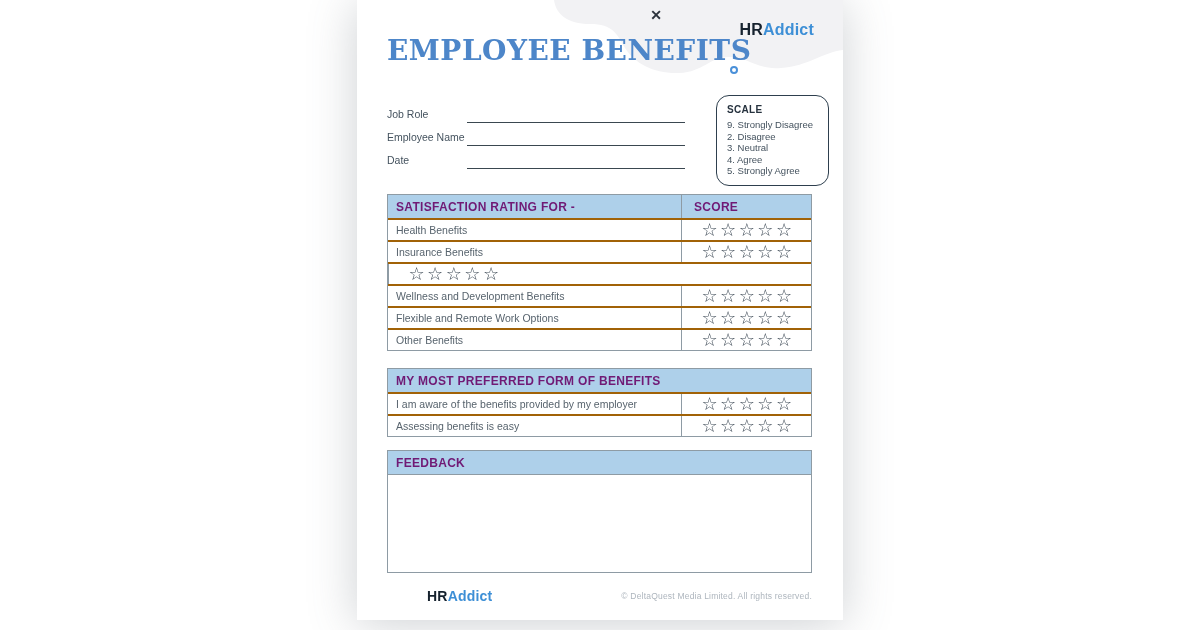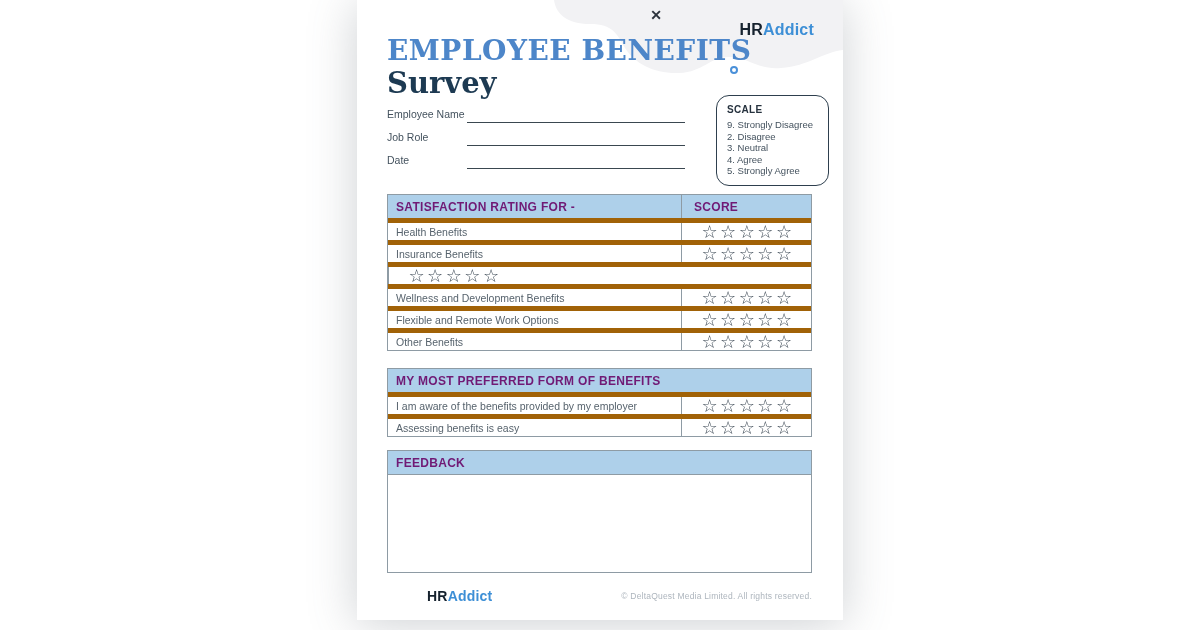--- a/index.html
+++ b/index.html
@@ -47,21 +47,21 @@
   .pref-tbl { top:368px; }
   .fb-tbl { top:450px; }
 
   .t-head { display:flex; background:#aed0ea; height:23px; align-items:center;
             font-weight:bold; font-size:12px; color:#701a75; letter-spacing:0.3px; }
   .t-head .t-label { padding-left:8px; flex:1; }
   .t-head .t-score-h { width:130px; border-left:1px solid #8e9ba4; height:100%;
                        display:flex; align-items:center; padding-left:12px; }
   .t-head.full { padding-left:8px; }
 
-  .t-row { display:flex; height:22px; border-top:5px solid #a16207;
+  .t-row { display:flex; height:22px; border-top:2px solid #a16207;
            align-items:center; font-size:10.5px; color:#57636d; }
   .t-row .t-label { flex:1; padding-left:8px; }
   .t-score { width:130px; border-left:1px solid #8e9ba4; height:100%;
              display:flex; align-items:center; justify-content:center; cursor:pointer; }
   .stars { font-family:"DejaVu Sans", sans-serif; font-size:18px; letter-spacing:2.5px;
            color:#3e4a56; line-height:1; padding-left:3px; }
 
   .fb-body { display:block; width:100%; height:98px; border:none; outline:none; resize:none;
              border-top:1px solid #8e9ba4; background:#fff; font-size:11px; color:#2c3640;
              padding:6px 8px; font-family:"Liberation Sans", sans-serif; }
@@ -84,30 +84,29 @@
     <div class="close-btn">✕</div>
 
     <div class="brand brand-top">
       <span class="hr">HR</span><span class="addict">Addict</span>
     </div>
 
     <div class="deco-circle"></div>
 
     <div class="title-block">
       <div class="title-main">EMPLOYEE BENEFITS</div>
-      <div class="title-sub">Survey</div>
     </div>
 
     <div class="fields">
       <div class="field-row">
-        <span class="field-label">Employee Name</span>
+        <span class="field-label">Job Role</span>
         <input class="field-input" type="text" value="" style="">
       </div>
       <div class="field-row">
-        <span class="field-label">Job Role</span>
+        <span class="field-label">Employee Name</span>
         <input class="field-input" type="text" value="" style="">
       </div>
       <div class="field-row">
         <span class="field-label">Date</span>
         <input class="field-input" type="text" value="" style="">
       </div>
     </div>
 
     <div class="scale-box">
       <div class="scale-title">SCALE</div>

